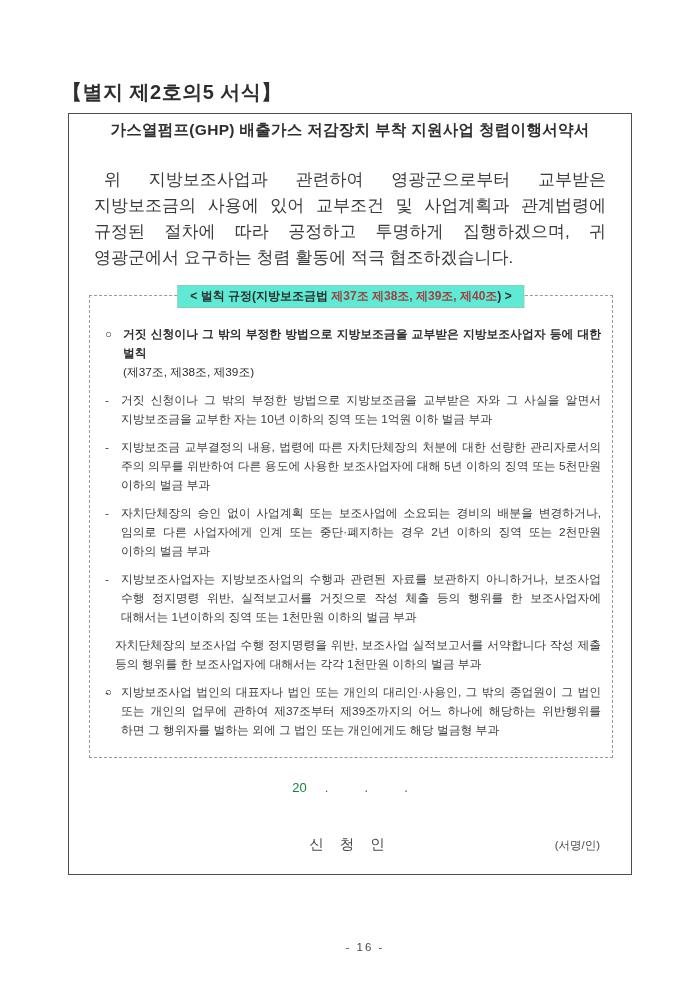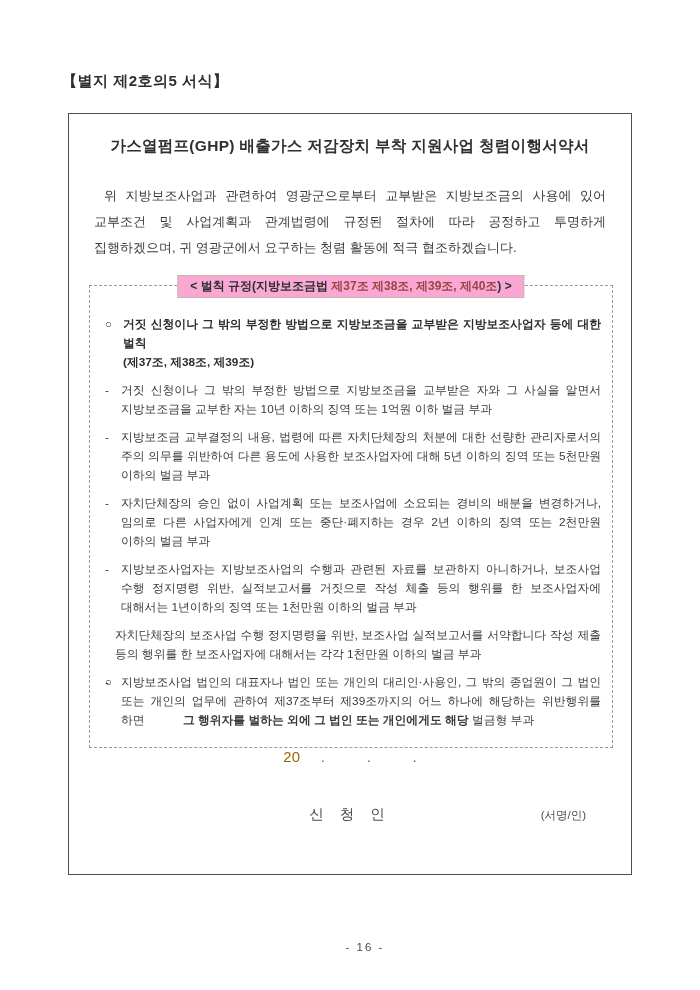--- a/index.html
+++ b/index.html
@@ -4,63 +4,63 @@
 <style>
   * { margin: 0; padding: 0; box-sizing: border-box; }
   html, body { width: 700px; height: 990px; background: #ffffff; overflow: hidden; }
   body {
     font-family: "Liberation Sans", "DejaVu Sans", sans-serif;
     color: #3a3a3a;
     position: relative;
   }
   .form-label {
     position: absolute;
-    left: 62px; top: 72px;
-    font-size: 15px;
+    left: 62px; top: 79px;
+    font-size: 20px;
     font-weight: bold;
     color: #2e2e2e;
     letter-spacing: 0.5px;
   }
   .doc-box {
     position: absolute;
     left: 68px; top: 113px;
     width: 564px; height: 762px;
     border: 1.5px solid #4f4f4f;
-    padding: 16px 25px 0 25px;
+    padding: 0 25px 0 25px;
     background: #ffffff;
   }
   .doc-title {
     text-align: center;
     font-size: 15.5px;
     font-weight: bold;
     color: #2f2f2f;
     margin: 6px 0 26px 0;
     letter-spacing: 0.3px;
   }
   .para {
-    font-size: 13px;
+    font-size: 17px;
     line-height: 26px;
     text-align: justify;
     text-indent: 10px;
     color: #3a3a3a;
     margin-bottom: 8px;
     word-break: keep-all;
   }
   .penalty-box {
     position: relative;
     margin: 24px 0 0 -5px;
     width: 524px;
     border: 1px dashed #9a9a9a;
     padding: 20px 9px 8px 9px;
   }
   .penalty-label {
     position: absolute;
     top: -11px; left: 50%;
     transform: translateX(-50%);
-    background: #f9a8d4;
+    background: #5eead4;
     border: 1px dotted #a9b890;
     padding: 2px 12px;
     font-size: 12px;
     font-weight: bold;
     white-space: nowrap;
     color: #2f2f2f;
   }
   .penalty-label .red { color: #9e4343; }
   .pen-item {
     position: relative;
@@ -70,38 +70,39 @@
     text-align: justify;
     word-break: keep-all;
     color: #3a3a3a;
   }
   .pen-item.circle { font-weight: bold; color: #2e2e2e; padding-left: 20px; }
   .pen-item.dash   { padding-left: 18px; }
   .pen-item.plain  { padding-left: 12px; }
   .pen-item .marker { position: absolute; left: 2px; top: 0; }
   .date-line {
     text-align: center;
-    font-size: 15px;
-    color: #a16207;
+    font-size: 13px;
+    color: #15803d;
+    margin-top: 22px;
     white-space: pre;
   }
   .sig-row {
     position: relative;
     margin-top: 40px;
     height: 22px;
   }
   .applicant {
     text-align: center;
     font-size: 14.5px;
     color: #4a4a4a;
     letter-spacing: 6px;
   }
   .sign-hint {
     position: absolute;
-    right: 20px; top: 3px;
+    right: 6px; top: 3px;
     font-size: 11.5px;
     color: #4a4a4a;
   }
   .page-number {
     position: absolute;
     left: 0; right: 0;
     top: 941px;
     text-align: center;
     font-size: 11.5px;
     color: #4a4a4a;
@@ -117,28 +118,28 @@
 <div class="doc-box">
   <div class="doc-title">가스열펌프(GHP) 배출가스 저감장치 부착 지원사업 청렴이행서약서</div>
 
   <p class="para">위 지방보조사업과 관련하여 영광군으로부터 교부받은 지방보조금의 사용에 있어 교부조건 및 사업계획과 관계법령에 규정된 절차에 따라 공정하고 투명하게 집행하겠으며,  귀 영광군에서 요구하는 청렴 활동에 적극 협조하겠습니다.</p>
 
   <div class="penalty-box">
     <div class="penalty-label">
       <span>&lt; 벌칙 규정(지방보조금법 </span><span class="red">제37조 제38조, 제39조, 제40조</span><span>) &gt;</span>
     </div>
     <div>
-        <div class="pen-item circle"><span class="marker">○</span><span style="font-weight: bold;">거짓 신청이나 그 밖의 부정한 방법으로 지방보조금을 교부받은 지방보조사업자 등에 대한 벌칙</span><br><span style="font-weight: bold;">(제37조, 제38조, 제39조)</span></div>
+        <div class="pen-item circle"><span class="marker">○</span><span style="font-weight: bold;">거짓 신청이나 그 밖의 부정한 방법으로 지방보조금을 교부받은 지방보조사업자 등에 대한 벌칙</span><br><span style="font-weight: normal;">(제37조, 제38조, 제39조)</span></div>
         <div class="pen-item dash"><span class="marker">-</span><span>거짓 신청이나 그 밖의 부정한 방법으로 지방보조금을 교부받은 자와 그 사실을 알면서 지방보조금을 교부한 자는 10년 이하의 징역 또는 1억원 이하 벌금 부과</span></div>
         <div class="pen-item dash"><span class="marker">-</span><span>지방보조금 교부결정의 내용, 법령에 따른 자치단체장의 처분에 대한 선량한 관리자로서의 주의 의무를 위반하여 다른 용도에 사용한 보조사업자에 대해 5년 이하의 징역 또는 5천만원 이하의 벌금 부과</span></div>
         <div class="pen-item dash"><span class="marker">-</span><span>자치단체장의 승인 없이 사업계획 또는 보조사업에 소요되는 경비의 배분을 변경하거나, 임의로 다른 사업자에게 인계 또는 중단·폐지하는 경우 2년 이하의 징역 또는 2천만원 이하의 벌금 부과</span></div>
         <div class="pen-item dash"><span class="marker">-</span><span>지방보조사업자는 지방보조사업의 수행과 관련된 자료를 보관하지 아니하거나, 보조사업 수행 정지명령 위반, 실적보고서를 거짓으로 작성 체출 등의 행위를 한 보조사업자에 대해서는 1년이하의 징역 또는 1천만원 이하의 벌금 부과</span></div>
         <div class="pen-item plain"><span>자치단체장의 보조사업 수행 정지명령을 위반, 보조사업 실적보고서를 서약합니다 작성 제출 등의 행위를 한 보조사업자에 대해서는 각각 1천만원 이하의 벌금 부과</span></div>
         <div class="pen-item circle"><span class="marker">○</span></div>
-        <div class="pen-item dash"><span class="marker">-</span><span>지방보조사업 법인의 대표자나 법인 또는 개인의 대리인·사용인, 그 밖의 종업원이 그 법인 또는 개인의 업무에 관하여 제37조부터 제39조까지의 어느 하나에 해당하는 위반행위를 하면 </span><span style="font-weight: bold; margin-left: 35px;">그 행위자를 벌하는 외에 그 법인 또는 개인에게도 해당</span><span> 벌금형 부과</span></div>
+        <div class="pen-item dash"><span class="marker">-</span><span>지방보조사업 법인의 대표자나 법인 또는 개인의 대리인·사용인, 그 밖의 종업원이 그 법인 또는 개인의 업무에 관하여 제37조부터 제39조까지의 어느 하나에 해당하는 위반행위를 하면 </span><span style="font-weight: normal;">그 행위자를 벌하는 외에 그 법인 또는 개인에게도 해당</span><span> 벌금형 부과</span></div>
       </div>
   </div>
 
   <div class="date-line">20     .          .          .</div>
 
   <div class="sig-row">
     <div class="applicant">신 청 인</div>
     <div class="sign-hint">(서명/인)</div>
   </div>
 </div>

